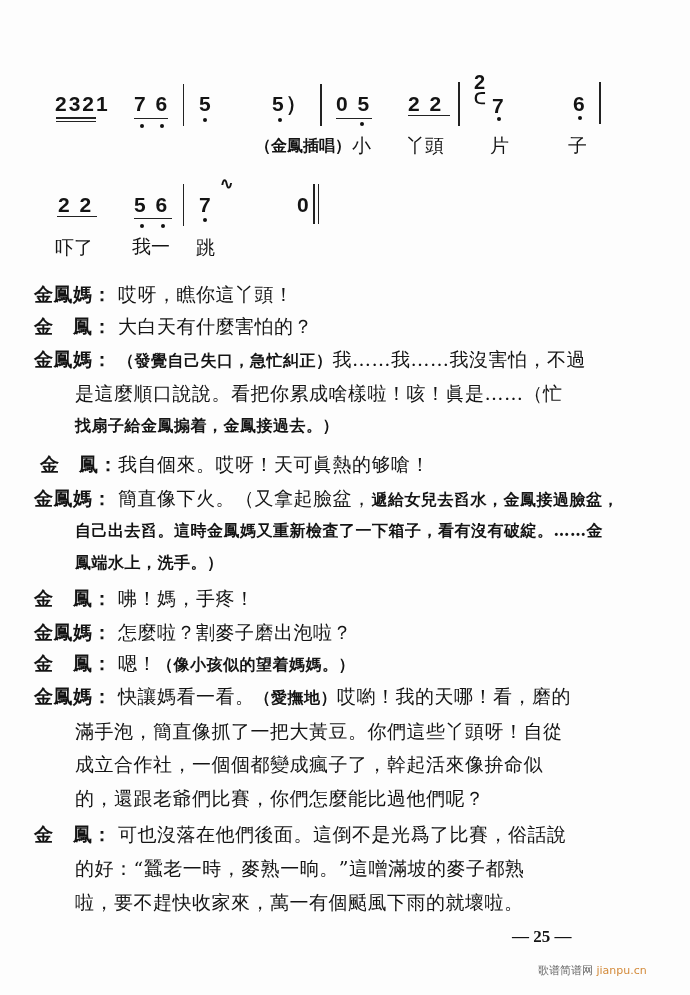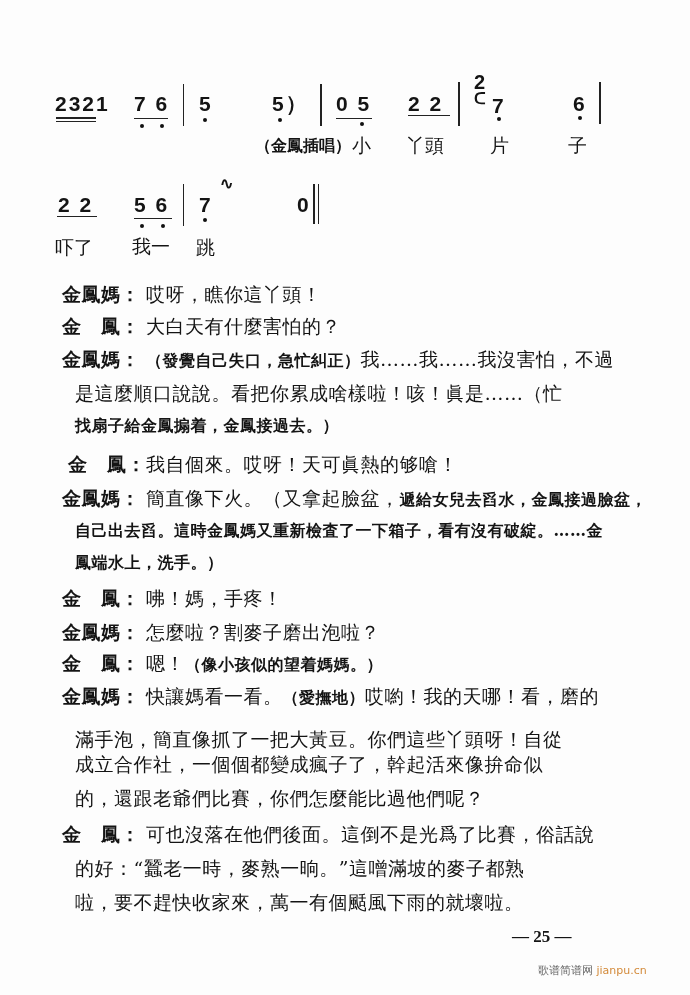--- a/index.html
+++ b/index.html
@@ -26,21 +26,21 @@
       position: absolute; font-size: 19px; line-height: 22px; white-space: nowrap;
       font-family: "DejaVu Serif", serif;
     }
     .lyric.small { font-size: 16px; font-weight: bold; }
     .grace { position: absolute; font-family: "Liberation Sans", sans-serif; font-weight: bold; font-size: 20px; line-height: 20px; }
     .grace-tail { position: absolute; font-size: 16px; font-weight: bold; line-height: 16px; }
 
     
     .line {
       position: absolute; left: 34px; font-size: 19px; line-height: 24px;
-      white-space: nowrap; letter-spacing: 0.5px; margin-left: 28px;
+      white-space: nowrap; letter-spacing: 0.5px;
     }
     .speaker { display: inline-block; width: 84px; font-weight: bold; }
     .cont { position: absolute; left: 75px; font-size: 19px; line-height: 24px; white-space: nowrap; letter-spacing: 0.5px; }
     .stage { font-size: 16px; font-weight: bold; }
 
     .page-num {
       position: absolute; left: 512px; top: 927px; font-size: 17px; font-weight: bold;
       font-family: "Liberation Serif", serif; white-space: nowrap;
     }
     .watermark {
@@ -151,21 +151,21 @@
     </div>
     <div class="line" style="top:620px;">
       <span class="speaker">金鳳媽：</span><span>怎麼啦？割麥子磨出泡啦？</span>
     </div>
     <div class="line" style="top:652px;font-family:Liberation Serif, serif;">
       <span class="speaker">金　鳳：</span><span>嗯！</span><span class="stage">（像小孩似的望着媽媽。）</span>
     </div>
     <div class="line" style="top:684px;">
       <span class="speaker">金鳳媽：</span><span>快讓媽看一看。</span><span class="stage">（愛撫地）</span><span>哎喲！我的天哪！看，磨的</span>
     </div>
-    <div class="cont" style="top:719px;margin-top:8px;">滿手泡，簡直像抓了一把大黃豆。你們這些丫頭呀！自從</div>
+    <div class="cont" style="top:719px;">滿手泡，簡直像抓了一把大黃豆。你們這些丫頭呀！自從</div>
     <div class="cont" style="top:752px;">成立合作社，一個個都變成瘋子了，幹起活來像拚命似</div>
     <div class="cont" style="top:786px;">的，還跟老爺們比賽，你們怎麼能比過他們呢？</div>
 
     <div class="line" style="top:822px;">
       <span class="speaker">金　鳳：</span><span>可也沒落在他們後面。這倒不是光爲了比賽，俗話說</span>
     </div>
     <div class="cont" style="top:856px;">的好：“蠶老一時，麥熟一晌。”這噌滿坡的麥子都熟</div>
     <div class="cont" style="top:890px;">啦，要不趕快收家來，萬一有個颳風下雨的就壞啦。</div>
   </div>
 

